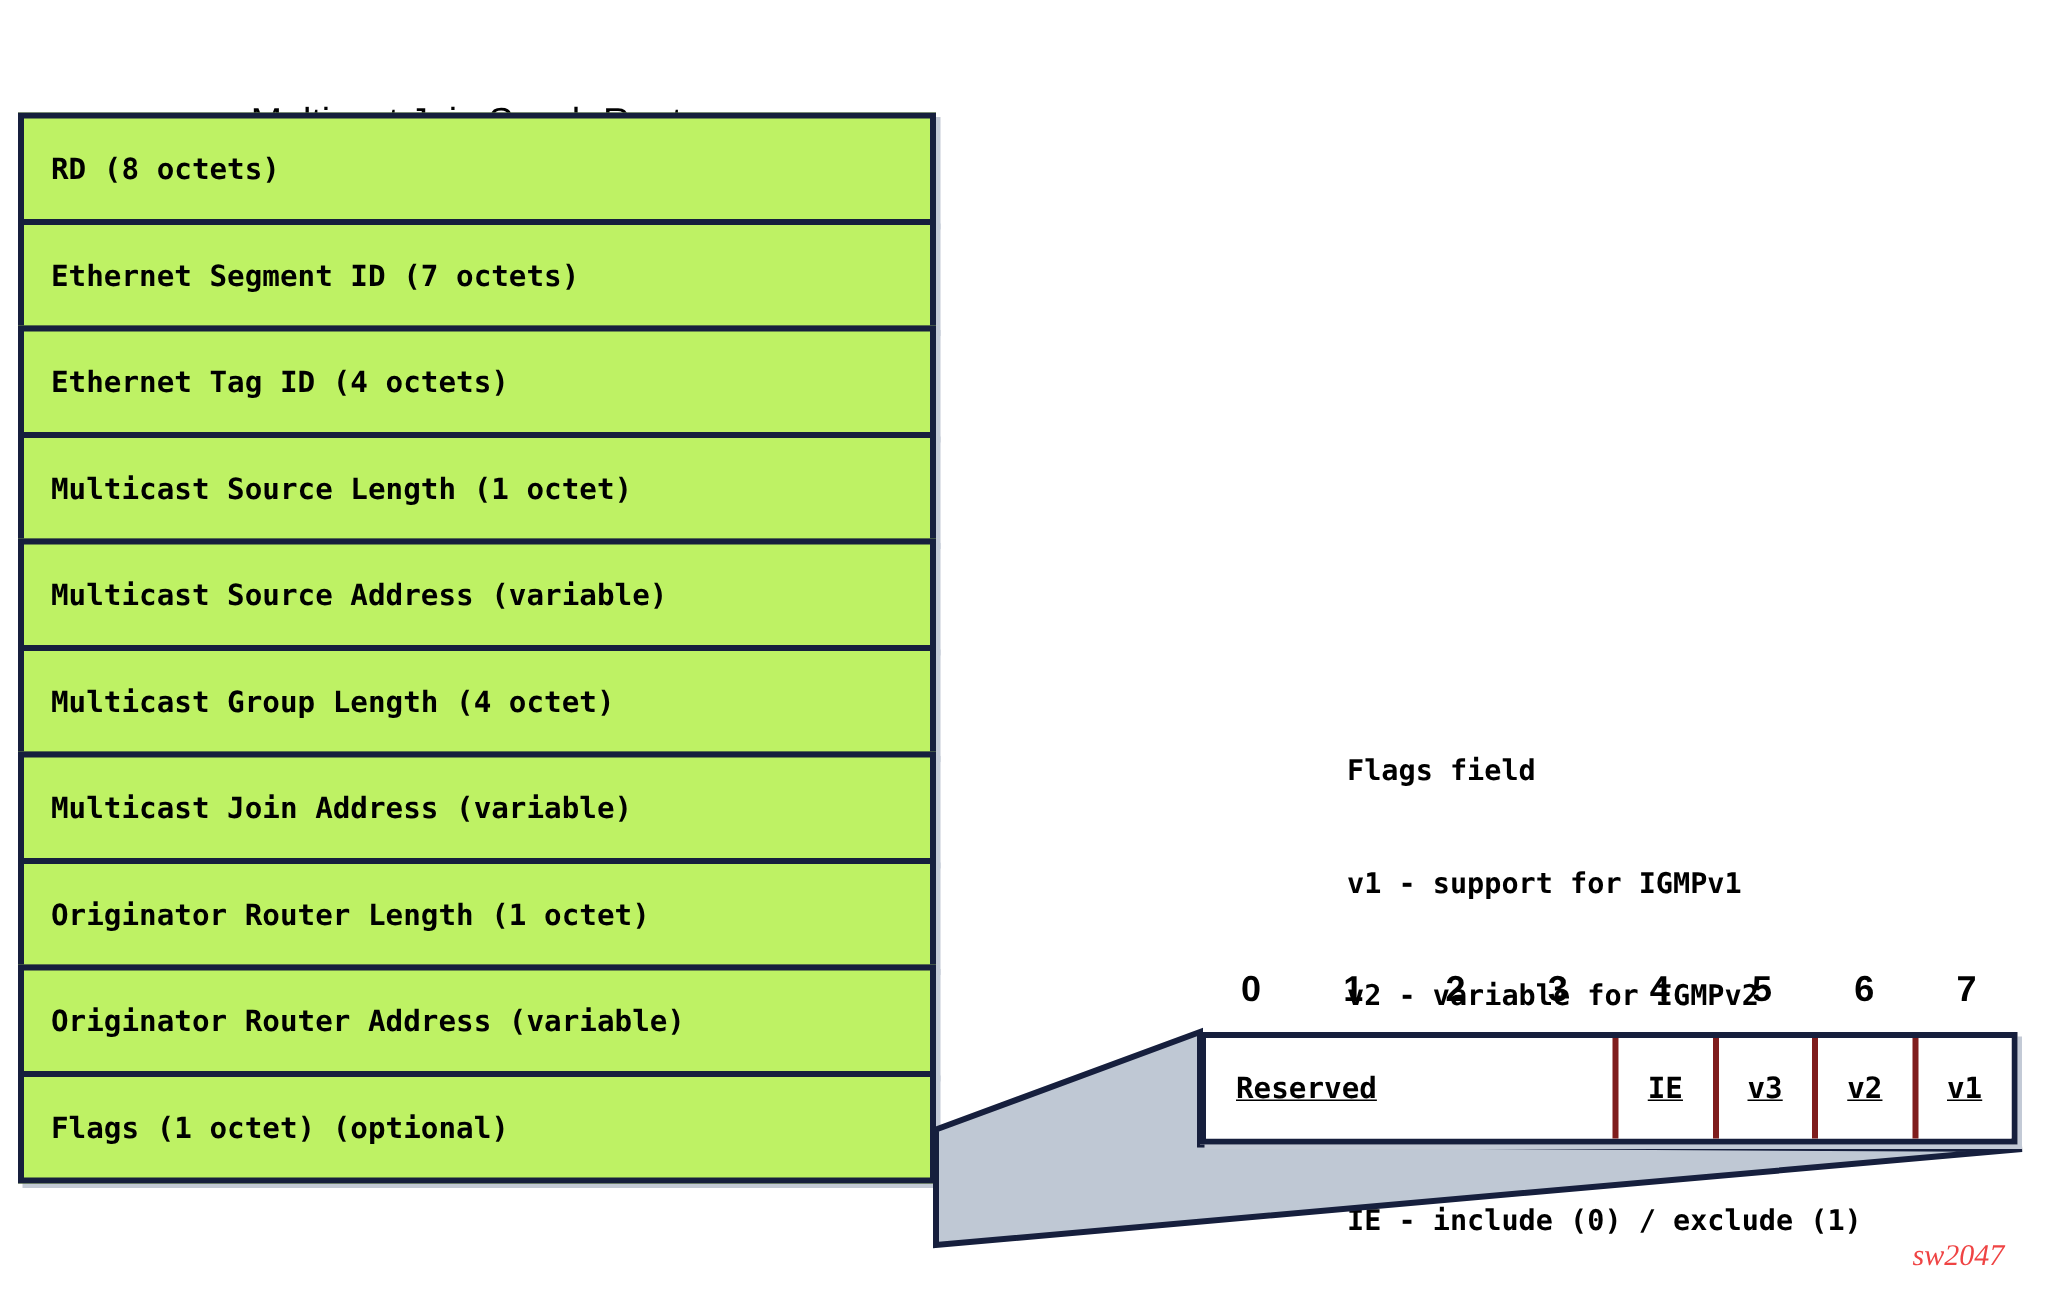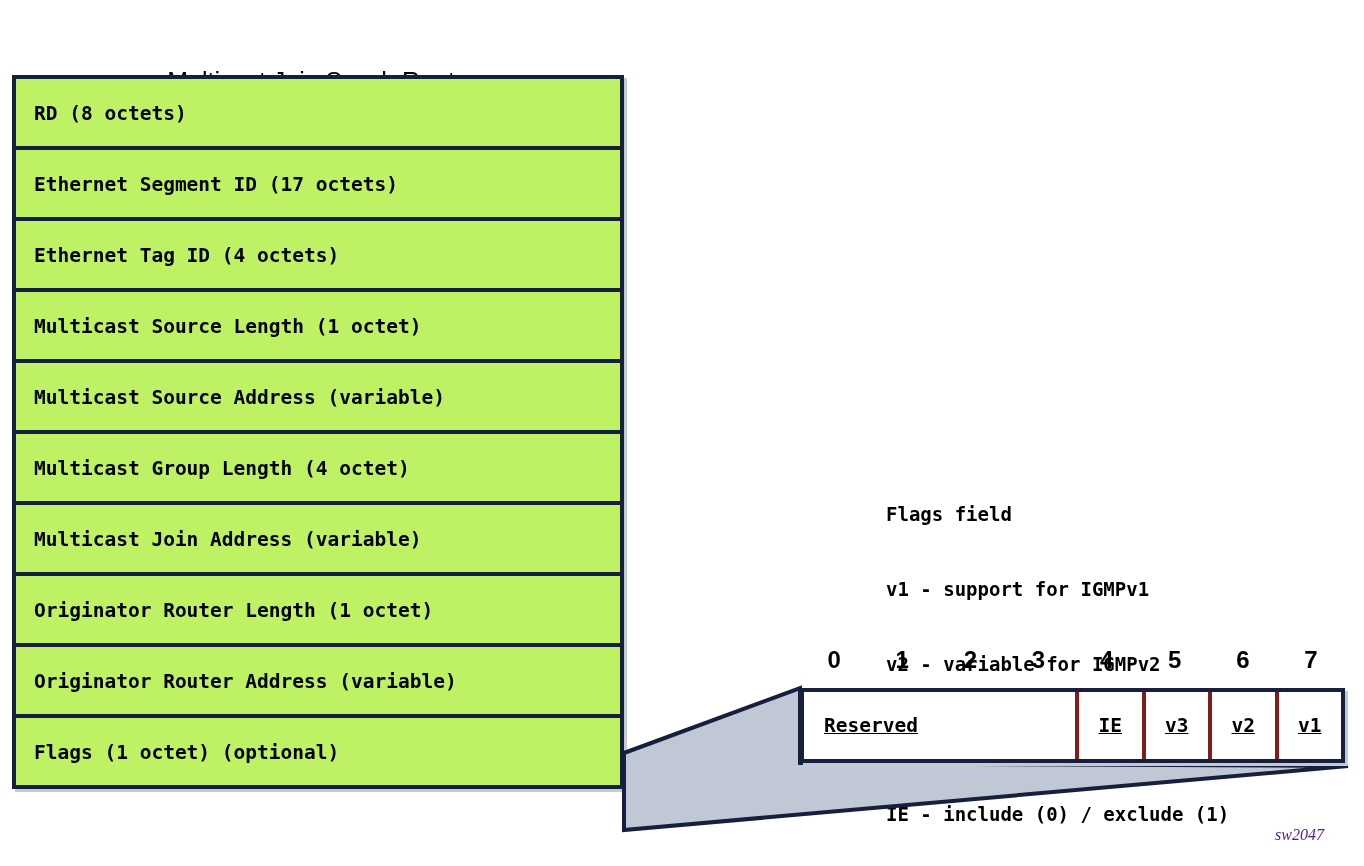--- a/index.html
+++ b/index.html
@@ -66,21 +66,21 @@
     position: absolute;
     left: 886px;
     top: 452px;
     font-family: "DejaVu Sans Mono", "Liberation Mono", monospace;
     font-size: 19px;
     font-weight: bold;
     line-height: 25px;
     color: #000000;
     white-space: pre;
   }
-  #flags-legend .legend-line { display: block; }
+  #flags-legend .legend-line { display: block; margin-left: 12px; }
 
   
   #callout-connector {
     position: absolute;
     left: 0;
     top: 0;
     width: 1364px;
     height: 866px;
     pointer-events: none;
   }
@@ -141,38 +141,38 @@
     border-left: 4px solid #7f1d1d;
   }
 
   
   #figure-id {
     position: absolute;
     left: 1275px;
     top: 826px;
     font-family: "Liberation Serif", serif;
     font-style: italic;
-    font-size: 16px;
-    color: #4c1d95;
+    font-size: 20px;
+    color: #ef4444;
   }
 </style>
 </head>
 <body>
 
 <div id="diagram-title">
   <span class="title-line">Multicast Join Synch Route</span>
   <span class="title-line">EVPN Route Type 7</span>
 </div>
 
 <div id="route-field-stack">
   <div class="route-field-row">
     <span class="route-field-label">RD (8 octets)</span>
   </div>
   <div class="route-field-row">
-    <span class="route-field-label">Ethernet Segment ID (17 octets)</span>
+    <span class="route-field-label">Ethernet Segment ID (7 octets)</span>
   </div>
   <div class="route-field-row">
     <span class="route-field-label">Ethernet Tag ID (4 octets)</span>
   </div>
   <div class="route-field-row">
     <span class="route-field-label">Multicast Source Length (1 octet)</span>
   </div>
   <div class="route-field-row">
     <span class="route-field-label">Multicast Source Address (variable)</span>
   </div>

